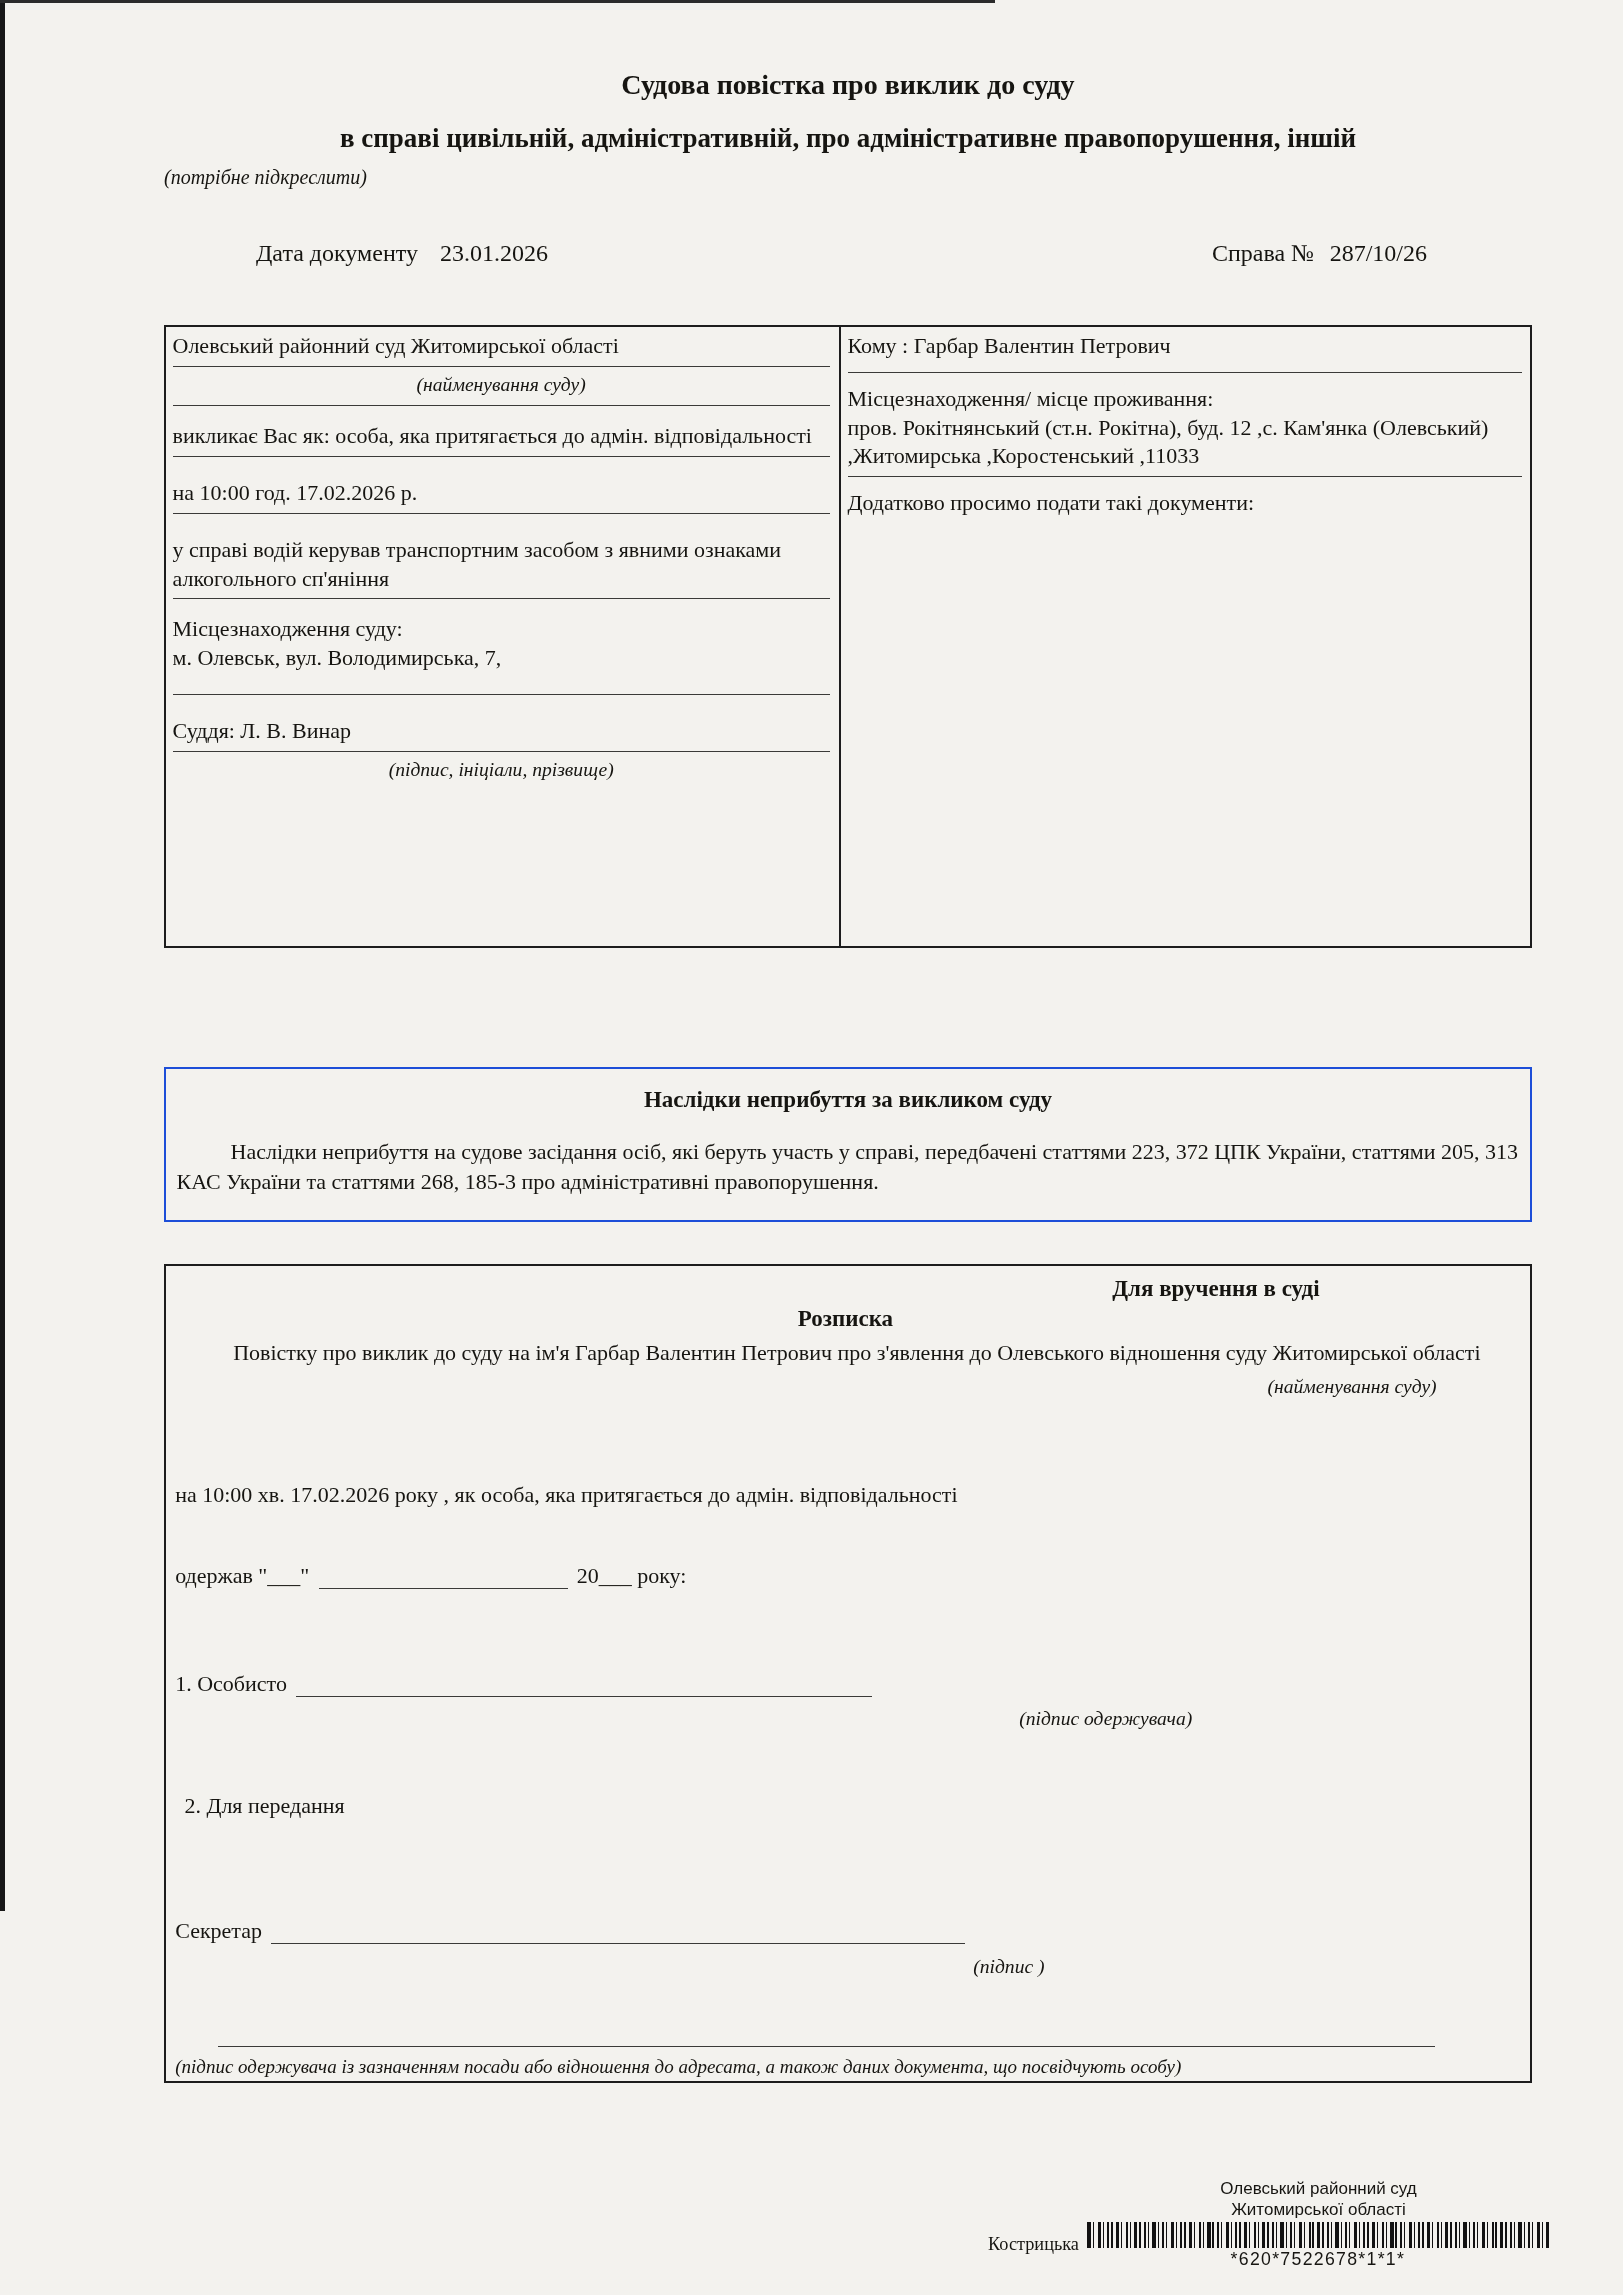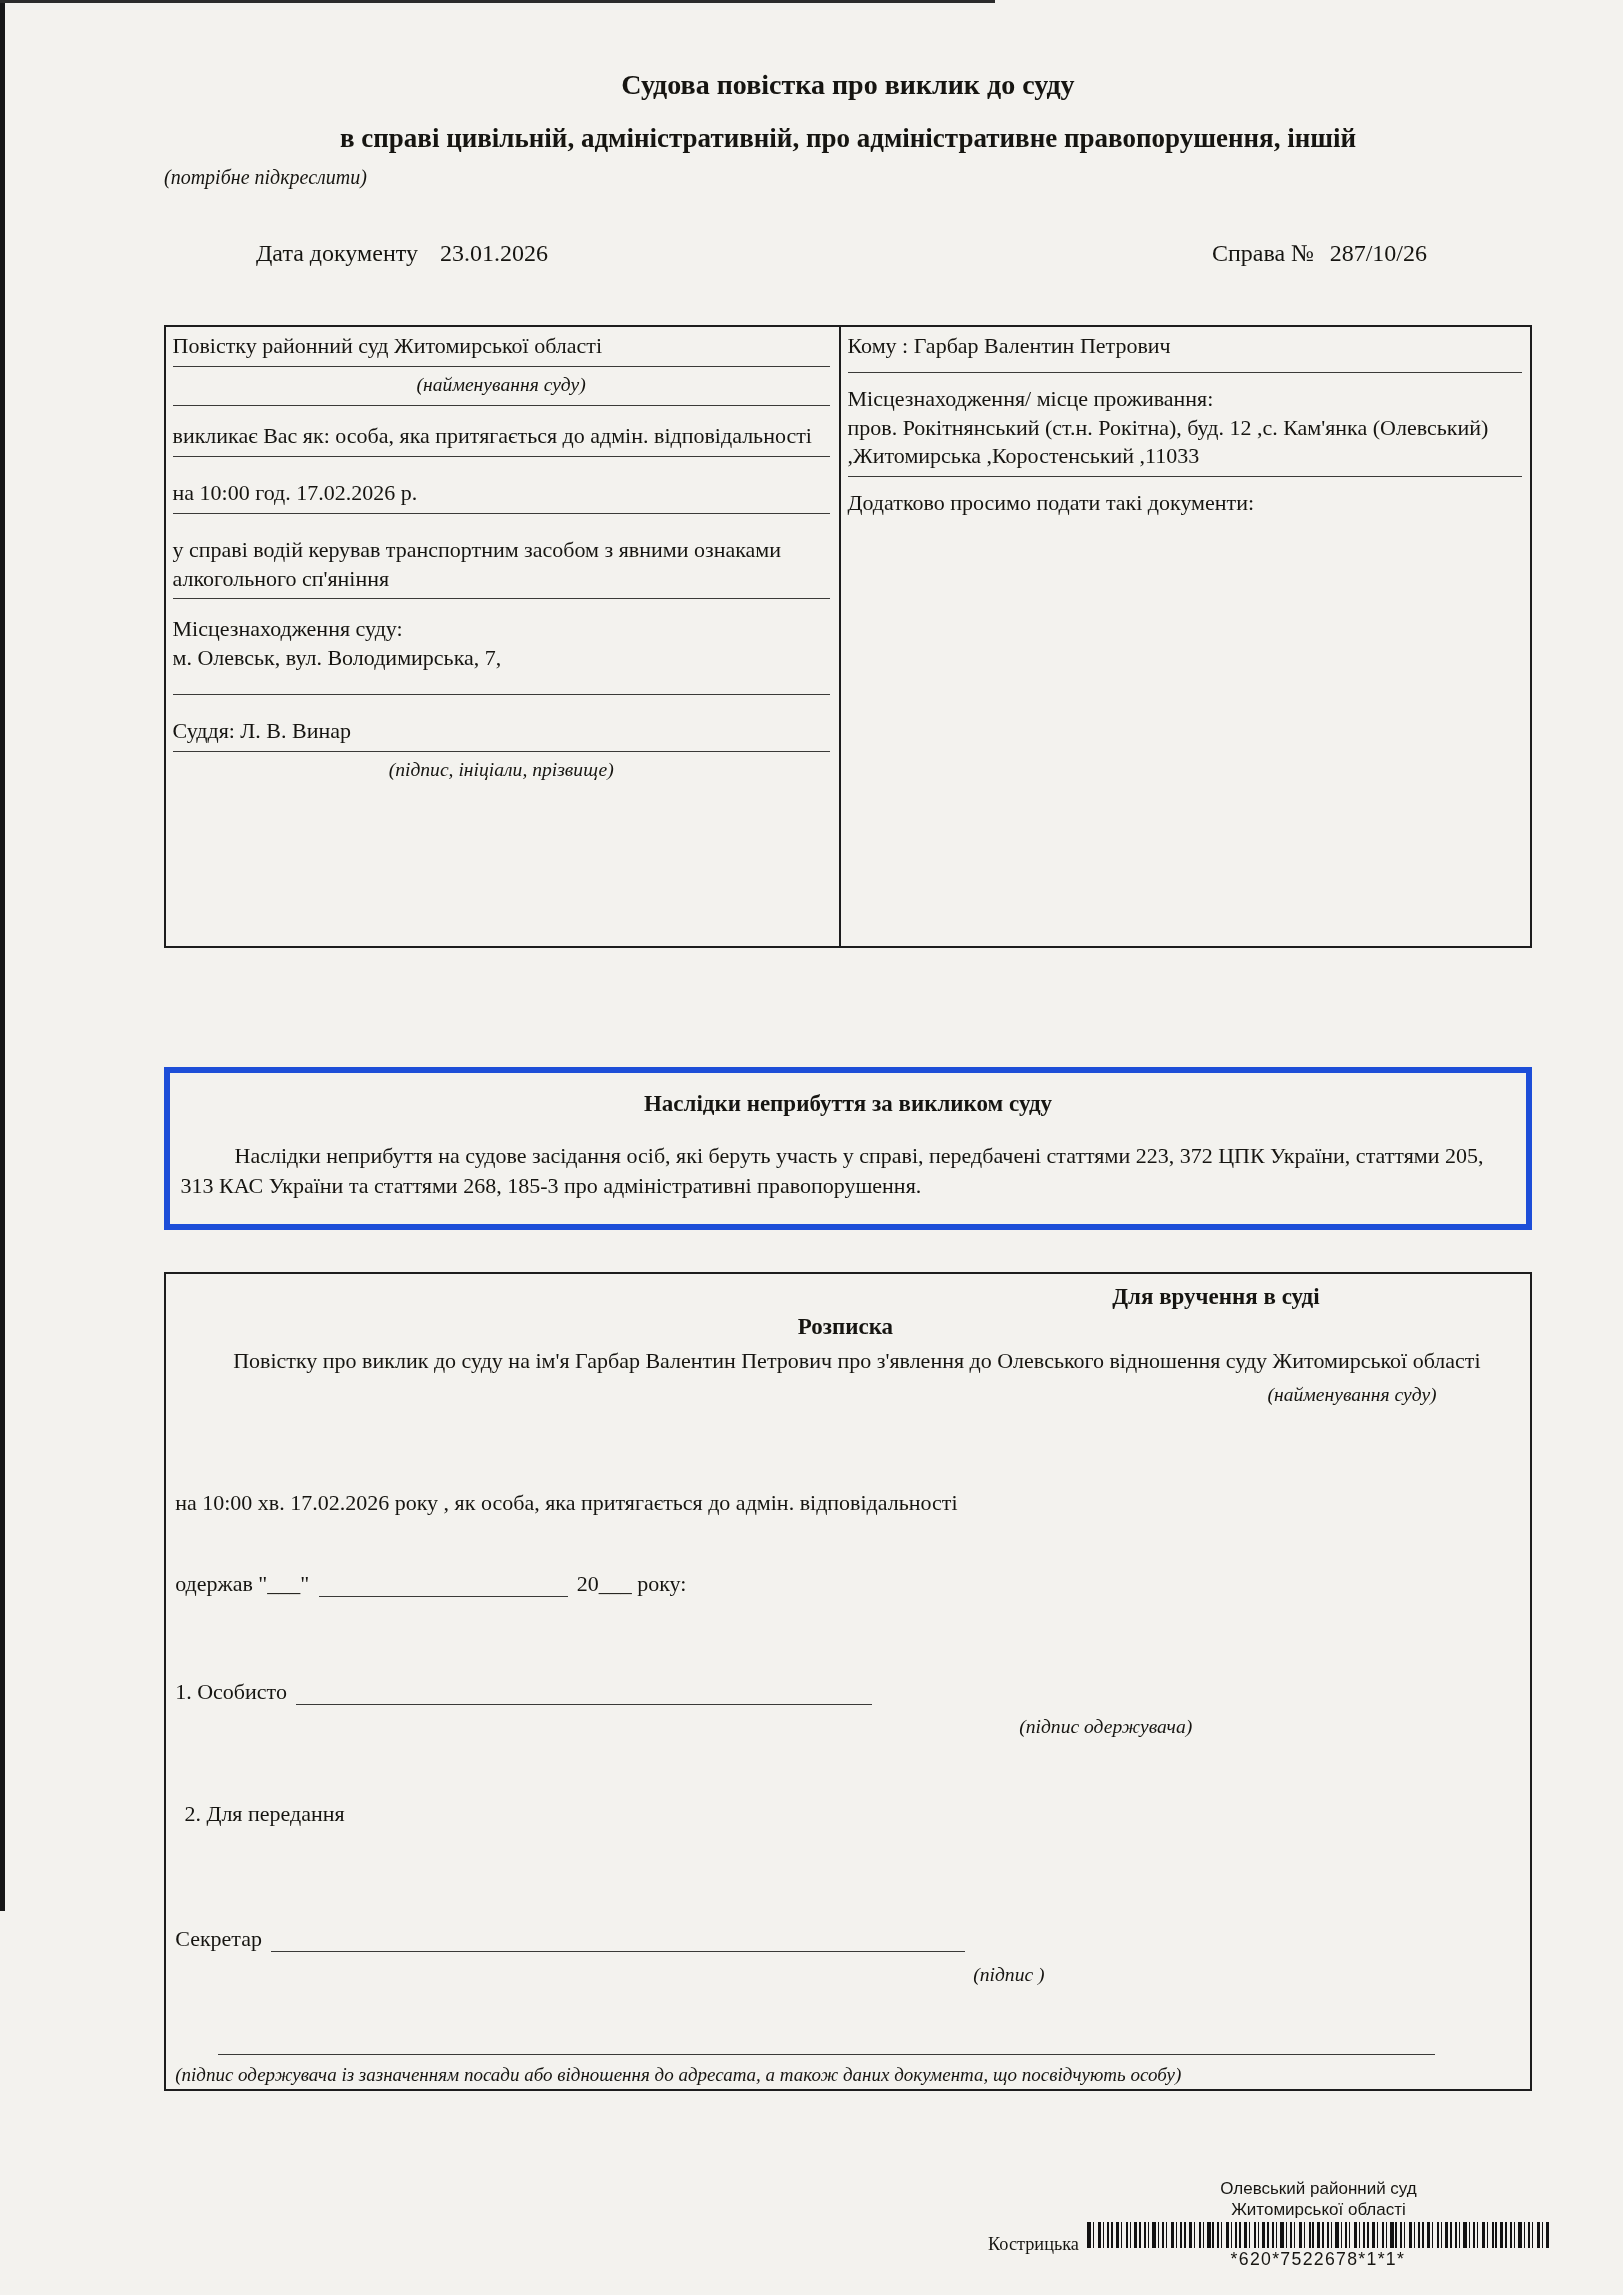--- a/index.html
+++ b/index.html
@@ -38,21 +38,21 @@
 
   .uline { border-bottom:1.3px solid #3a3a38; height:5.2px; }
   .caption { font-style:italic; font-size:19.6px; text-align:center; padding:5.2px 0 2.6px; }
   .row { margin-top:0; }
 
   .mt10 { margin-top:6.5px; } .mt18 { margin-top:11.8px; } .mt26 { margin-top:16px; }
   .mt34 { margin-top:22px; }
 
   .conseq-box {
     margin-top:119px;
-    border:6px solid #1d4ed8;
+    border:2px solid #1d4ed8;
     padding:18.3px 10.5px 22px;
   }
   .conseq-title { text-align:center; font-weight:bold; font-size:23px; }
   .conseq-body  { font-size:22px; line-height:1.38; margin-top:23.6px; text-indent:54px; }
 
   .receipt-box {
     margin-top:42px;
     border:2px solid #1d1d1d;
     padding:10.5px 14.4px 0 9.2px;
     height:805px;
@@ -111,21 +111,21 @@
       <span>Дата документу</span><span class="val">23.01.2026</span>
     </div>
     <div class="meta-case">
       <span>Справа №</span><span class="val">287/10/26</span>
     </div>
   </div>
 
   <div class="main-table">
 
     <div class="cell cell-left">
-      <div class="row">Повістку районний суд Житомирської області</div>
+      <div class="row">Олевський районний суд Житомирської області</div>
       <div class="uline"></div>
       <div class="caption">(найменування суду)</div>
       <div class="uline"></div>
       <div class="row mt26">викликає Вас як:  особа, яка притягається до адмін. відповідальності</div>
       <div class="uline"></div>
       <div class="row mt34">на 10:00 год. 17.02.2026 р.</div>
       <div class="uline"></div>
       <div class="row mt34">у справі водій керував транспортним засобом з явними ознаками алкогольного сп'яніння</div>
       <div class="uline"></div>
       <div class="row mt26">Місцезнаходження суду:</div>

